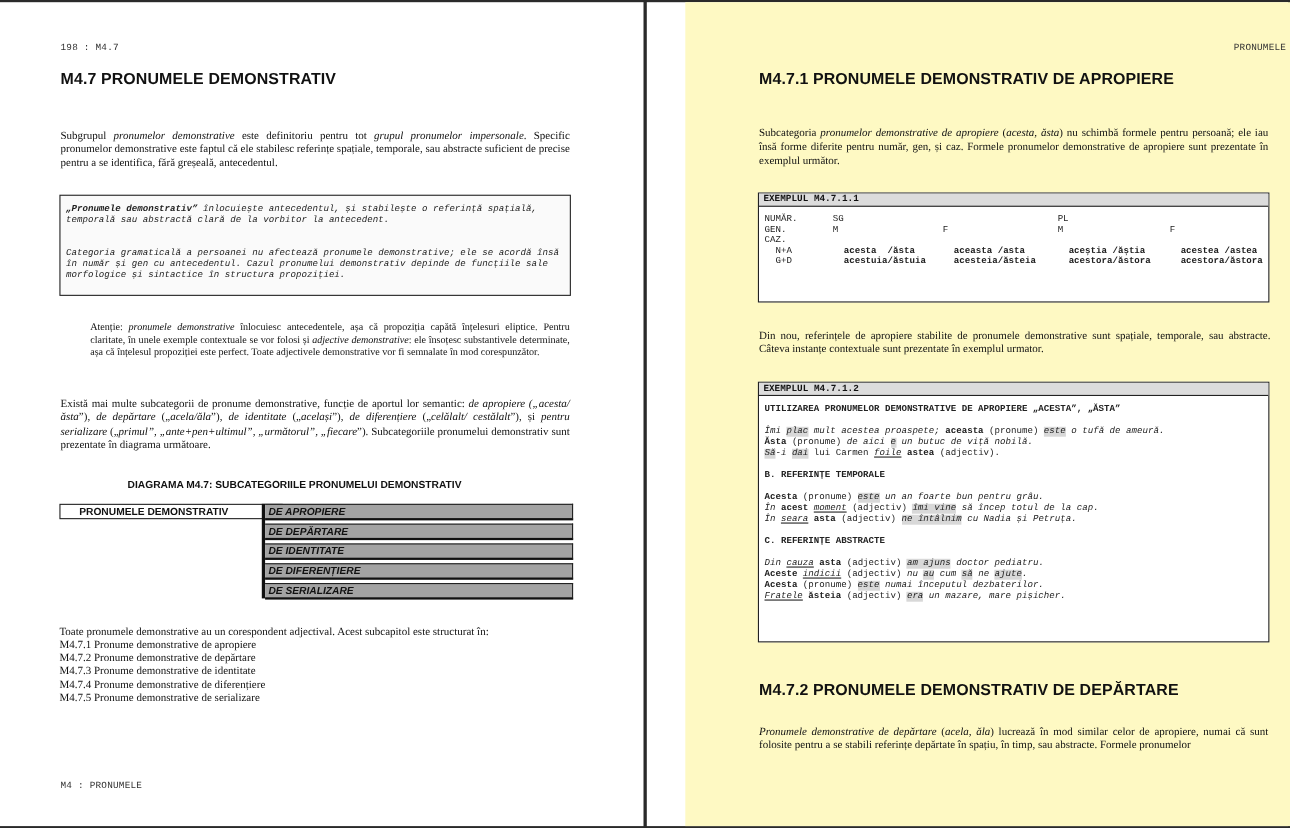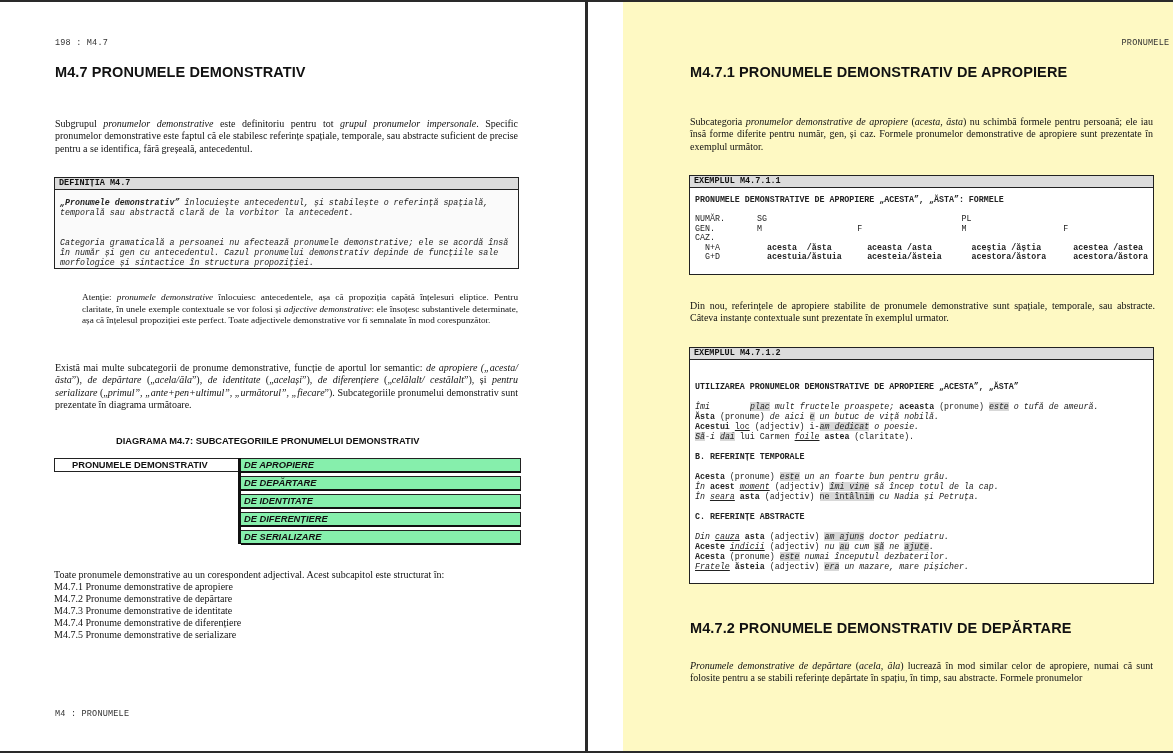--- a/index.html
+++ b/index.html
@@ -28,21 +28,21 @@
   .box .bd p { margin:0; }
   .def p { font-style:italic; }
 
   .hl { background:#d8d8d8; }
   .u { text-decoration:underline; }
   .b { font-weight:bold; }
 
   .diagram-title { position:absolute; font-family:"Liberation Sans", sans-serif; font-weight:bold; font-size:9.3px; color:#111; white-space:nowrap; }
   .diag-root { position:absolute; left:54px; top:456px; width:184px; height:12px; border:1px solid #222; font-family:"Liberation Sans", sans-serif; font-weight:bold; font-size:9.3px; line-height:12px; padding-left:17px; box-sizing:content-box; }
   .diag-spine { position:absolute; left:238px; top:456px; width:3px; height:86px; background:#111; }
-  .diag-item { position:absolute; left:241px; width:276px; height:12px; background:#86efac; border-top:1px solid #222; border-right:1px solid #222; border-bottom:2px solid #111; font-family:"Liberation Sans", sans-serif; font-weight:bold; font-style:italic; font-size:9.3px; line-height:12px; padding-left:3px; }
+  .diag-item { position:absolute; left:241px; width:276px; height:12px; background:#a3a3a3; border-top:1px solid #222; border-right:1px solid #222; border-bottom:2px solid #111; font-family:"Liberation Sans", sans-serif; font-weight:bold; font-style:italic; font-size:9.3px; line-height:12px; padding-left:3px; }
 
   table.forms { border-collapse:collapse; font-family:"Liberation Mono", monospace; font-size:8.3px; line-height:9.6px; color:#222; }
   table.forms td { padding:0; white-space:pre; vertical-align:top; }
   table.forms td.c0 { width:58px; }
   table.forms td.c1 { width:93px; }
   table.forms td.c2 { width:98px; }
   table.forms td.c3 { width:95px; }
   table.forms tr.vals td { font-weight:bold;padding-left:10px; }
 
   .toc { position:absolute; left:54px; top:567px; font-size:10px; line-height:12px; color:#111; }
@@ -57,21 +57,20 @@
 <div class="divider"></div>
 
 <div class="page left">
   <div class="running" style="left:55px; top:36px;">198 : M4.7</div>
 
   <h1 class="sec" style="left:55px; top:62px;">M4.7 PRONUMELE DEMONSTRATIV</h1>
 
   <p class="para" style="left:55px; top:116px; width:463px;"><span>Subgrupul </span><i>pronumelor demonstrative</i><span> este definitoriu pentru tot </span><i>grupul pronumelor impersonale</i><span>. Specific pronumelor demonstrative este faptul că ele stabilesc referințe spațiale, temporale, sau abstracte suficient de precise pentru a se identifica, fără greșeală, antecedentul.</span></p>
 
   <div class="box def" style="left:54px; top:175px; width:463px; height:90px; background:#fafafa;">
-    <div class="hd">DEFINIȚIA M4.7</div>
     <div class="bd" style="padding-top:8px;">
       <p><span class="b">„Pronumele demonstrativ”</span><span> înlocuiește antecedentul, și stabilește o referință spațială, temporală sau abstractă clară de la vorbitor la antecedent.</span></p>
       <p style="margin-top:20px;">Categoria gramaticală a persoanei nu afectează pronumele demonstrative; ele se acordă însă în număr și gen cu antecedentul. Cazul pronumelui demonstrativ depinde de funcțiile sale morfologice și sintactice în structura propoziției.</p>
     </div>
   </div>
 
   <p class="para" style="left:82px; top:290px; width:436px; font-size:9.2px; line-height:11.5px;"><span>Atenție: </span><i>pronumele demonstrative</i><span> înlocuiesc antecedentele, așa că propoziția capătă înțelesuri eliptice. Pentru claritate, în unele exemple contextuale se vor folosi și </span><i>adjective demonstrative</i><span>: ele însoțesc substantivele determinate, așa că înțelesul propoziției este perfect. Toate adjectivele demonstrative vor fi semnalate în mod corespunzător.</span></p>
 
   <p class="para" style="left:55px; top:360px; width:463px;"><span>Există mai multe subcategorii de pronume demonstrative, funcție de aportul lor semantic: </span><i>de apropiere („</i><i>acesta/ăsta</i><span>”), </span><i>de depărtare</i><span> („</span><i>acela/ăla</i><span>”), </span><i>de identitate</i><span> („</span><i>același</i><span>”), </span><i>de diferențiere</i><span> („</span><i>celălalt/ cestălalt</i><span>”), și </span><i>pentru serializare</i><span> („</span><i>primul”, „ante+pen+ultimul”, „următorul”, „fiecare</i><span>”). Subcategoriile pronumelui demonstrativ sunt prezentate în diagrama următoare.</span></p>
 
@@ -102,21 +101,20 @@
 <div class="page right">
   <div class="running" style="right:52px; top:36px;">PRONUMELE DEMONSTRATIV : 199</div>
 
   <h1 class="sec" style="left:67px; top:62px;">M4.7.1 PRONUMELE DEMONSTRATIV DE APROPIERE</h1>
 
   <p class="para" style="left:67px; top:114px; width:463px;"><span>Subcategoria </span><i>pronumelor demonstrative de apropiere</i><span> (</span><i>acesta, ăsta</i><span>) nu schimbă formele pentru persoană; ele iau însă forme diferite pentru număr, gen, și caz. Formele pronumelor demonstrative de apropiere sunt prezentate în exemplul următor.</span></p>
 
   <div class="box" style="left:66px; top:173px; width:463px; height:98px;">
     <div class="hd">EXEMPLUL M4.7.1.1</div>
     <div class="bd" style="padding-top:7px;">
-      <p class="b" style="margin-bottom:9px;">PRONUMELE DEMONSTRATIVE DE APROPIERE „ACESTA”, „ĂSTA”: FORMELE</p>
       <table class="forms">
         <tbody>
             <tr>
               <td class="c0">NUMĂR.</td>
               <td class="c1">SG</td>
               <td class="c2"></td>
               <td class="c3">PL</td>
               <td></td>
             </tr>
         <tr>
@@ -149,31 +147,30 @@
             </tr>
       </tbody>
         </table>
     </div>
   </div>
 
   <p class="para" style="left:67px; top:298px; width:465px;">Din nou, referințele de apropiere stabilite de pronumele demonstrative sunt spațiale, temporale, sau abstracte. Câteva instanțe contextuale sunt prezentate în exemplul urmator.</p>
 
   <div class="box" style="left:66px; top:345px; width:463px; height:235px;">
     <div class="hd">EXEMPLUL M4.7.1.2</div>
-    <div class="bd" id="ex2" style="padding-top:22px;">
+    <div class="bd" id="ex2" style="padding-top:8px;">
       <p class="b" style="margin-bottom:10px;">UTILIZAREA PRONUMELOR DEMONSTRATIVE DE APROPIERE „ACESTA”, „ĂSTA”</p>
-        <p><span style="font-style: italic;">Îmi </span><span class="hl" style="font-style: italic; margin-left: 35px;">plac</span><span style="font-style: italic;"> mult fructele proaspete; </span><span class="b">aceasta</span><span> (pronume) </span><span class="hl" style="font-style: italic;">este</span><span style="font-style: italic;"> o tufă de ameură.</span></p>
+        <p><span style="font-style: italic;">Îmi </span><span class="hl" style="font-style: italic;">plac</span><span style="font-style: italic;"> mult acestea proaspete; </span><span class="b">aceasta</span><span> (pronume) </span><span class="hl" style="font-style: italic;">este</span><span style="font-style: italic;"> o tufă de ameură.</span></p>
         <p><span class="b">Ăsta</span><span> (pronume) </span><span style="font-style: italic;">de aici </span><span class="hl" style="font-style: italic;">e</span><span style="font-style: italic;"> un butuc de viță nobilă.</span></p>
-        <p><span class="b">Acestui </span><span class="u">loc</span><span> (adjectiv) i-</span><span class="hl" style="font-style: italic;">am dedicat</span><span style="font-style: italic;"> o poesie.</span></p>
-        <p><span class="hl" style="font-style: italic;">Să</span><span style="font-style: italic;">-i </span><span class="hl" style="font-style: italic;">dai</span><span style=""> lui Carmen </span><span class="u" style="font-style: italic;">foile</span><span class="b"> astea</span><span> (claritate).</span></p>
+        <p><span class="hl" style="font-style: italic;">Să</span><span style="font-style: italic;">-i </span><span class="hl" style="font-style: italic;">dai</span><span style=""> lui Carmen </span><span class="u" style="font-style: italic;">foile</span><span class="b"> astea</span><span> (adjectiv).</span></p>
         <div style="height: 10px;"></div>
         <p class="b" style="margin-bottom: 10px;">B. REFERINȚE TEMPORALE</p>
         <p><span class="b">Acesta</span><span> (pronume) </span><span class="hl" style="font-style: italic;">este</span><span style="font-style: italic;"> un an foarte bun pentru grâu.</span></p>
         <p><span style="font-style: italic;">În </span><span class="b">acest </span><span class="u" style="font-style: italic;">moment</span><span> (adjectiv) </span><span class="hl" style="font-style: italic;">îmi vine</span><span style="font-style: italic;"> să încep totul de la cap.</span></p>
-        <p><span style="font-style: italic;">În </span><span class="u" style="font-style: italic;">seara</span><span class="b"> asta</span><span> (adjectiv) </span><span class="hl" style="">ne întâlnim</span><span style="font-style: italic;"> cu Nadia și Petruța.</span></p>
+        <p><span style="font-style: italic;">În </span><span class="u" style="font-style: italic;">seara</span><span class="b"> asta</span><span> (adjectiv) </span><span class="hl" style="font-style: italic;">ne întâlnim</span><span style="font-style: italic;"> cu Nadia și Petruța.</span></p>
         <div style="height: 10px;"></div>
         <p class="b" style="margin-bottom: 10px;">C. REFERINȚE ABSTRACTE</p>
         <p><span style="font-style: italic;">Din </span><span class="u" style="font-style: italic;">cauza</span><span class="b"> asta</span><span> (adjectiv) </span><span class="hl" style="font-style: italic;">am ajuns</span><span style="font-style: italic;"> doctor pediatru.</span></p>
         <p><span class="b">Aceste </span><span class="u" style="font-style: italic;">indicii</span><span> (adjectiv) </span><span style="font-style: italic;">nu </span><span class="hl" style="font-style: italic;">au</span><span style="font-style: italic;"> cum </span><span class="hl" style="font-style: italic;">să</span><span style="font-style: italic;"> ne </span><span class="hl" style="font-style: italic;">ajute</span><span style="font-style: italic;">.</span></p>
         <p><span class="b">Acesta</span><span> (pronume) </span><span class="hl" style="font-style: italic;">este</span><span style="font-style: italic;"> numai începutul dezbaterilor.</span></p>
         <p><span class="u" style="font-style: italic;">Fratele</span><span class="b"> ăsteia</span><span> (adjectiv) </span><span class="hl" style="font-style: italic;">era</span><span style="font-style: italic;"> un mazare, mare pișicher.</span></p>
       </div>
   </div>
 
   <h1 class="sec" style="left:67px; top:618px;">M4.7.2 PRONUMELE DEMONSTRATIV DE DEPĂRTARE</h1>

